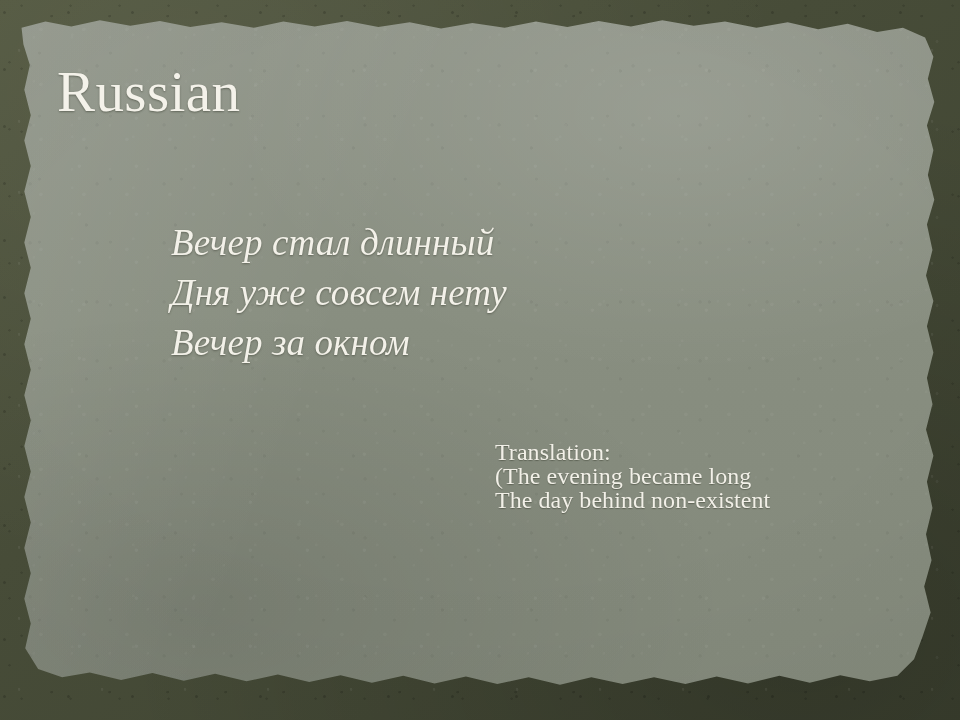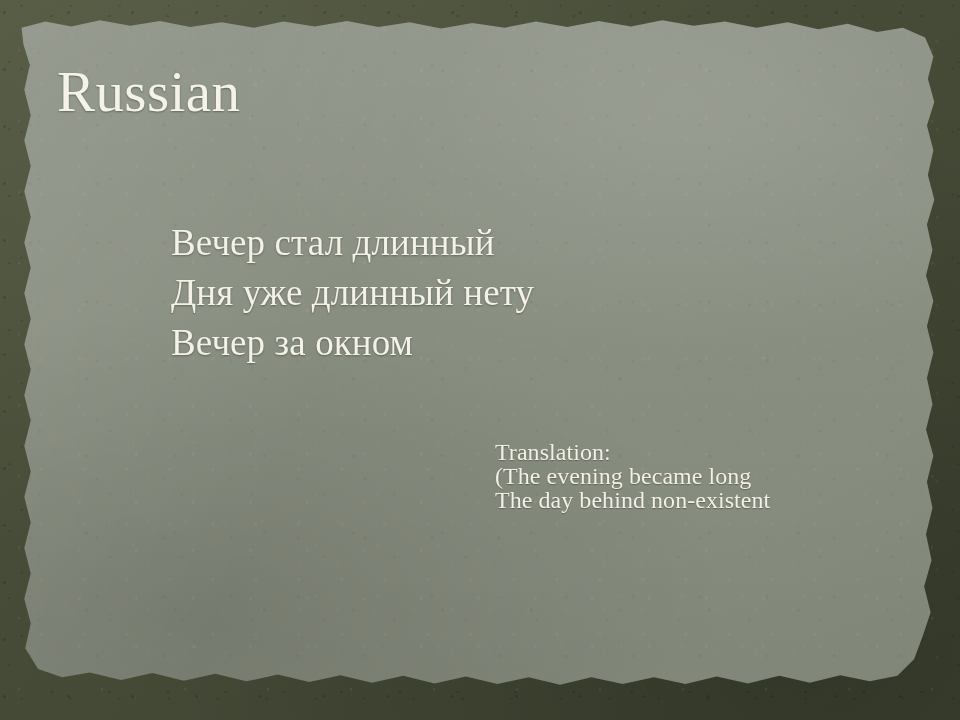--- a/index.html
+++ b/index.html
@@ -138,20 +138,21 @@
   #poem {
     position: absolute;
     left: 171px;
     top: 218px;
     font-size: 37px;
     line-height: 50px;
     color: #f3f1e9;
     letter-spacing: 0.1px;
     text-shadow: 0 1px 2px rgba(40,44,30,0.42);
     white-space: nowrap;
+    font-style: italic;
   }
   #poem .poem-line { display: block; }
 
   #translation {
     position: absolute;
     left: 495px;
     top: 440px;
     font-size: 24px;
     line-height: 24px;
     color: #f2f0e8;
@@ -168,21 +169,21 @@
 
   <div id="paper">
     <div id="paper-grain"></div>
     <div id="paper-shade"></div>
   </div>
 
   <div id="title">Russian</div>
 
   <div id="poem">
     <span class="poem-line">Вечер стал длинный</span>
-    <span class="poem-line">Дня уже длинный нету</span>
+    <span class="poem-line">Дня уже совсем нету</span>
     <span class="poem-line">Вечер за окном</span>
   </div>
 
   <div id="translation">
     <span class="trans-line">Translation:</span>
     <span class="trans-line">(The evening became long</span>
     <span class="trans-line">The day behind non-existent</span>
   </div>
 
 </div>

